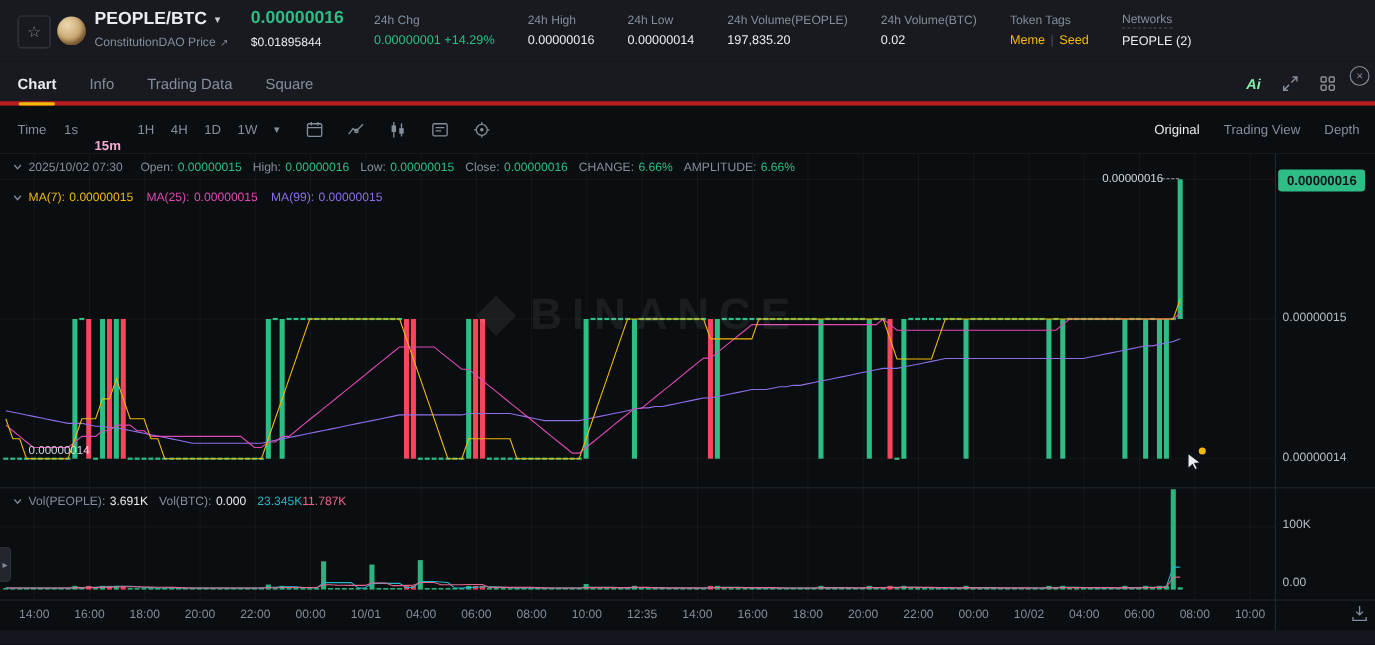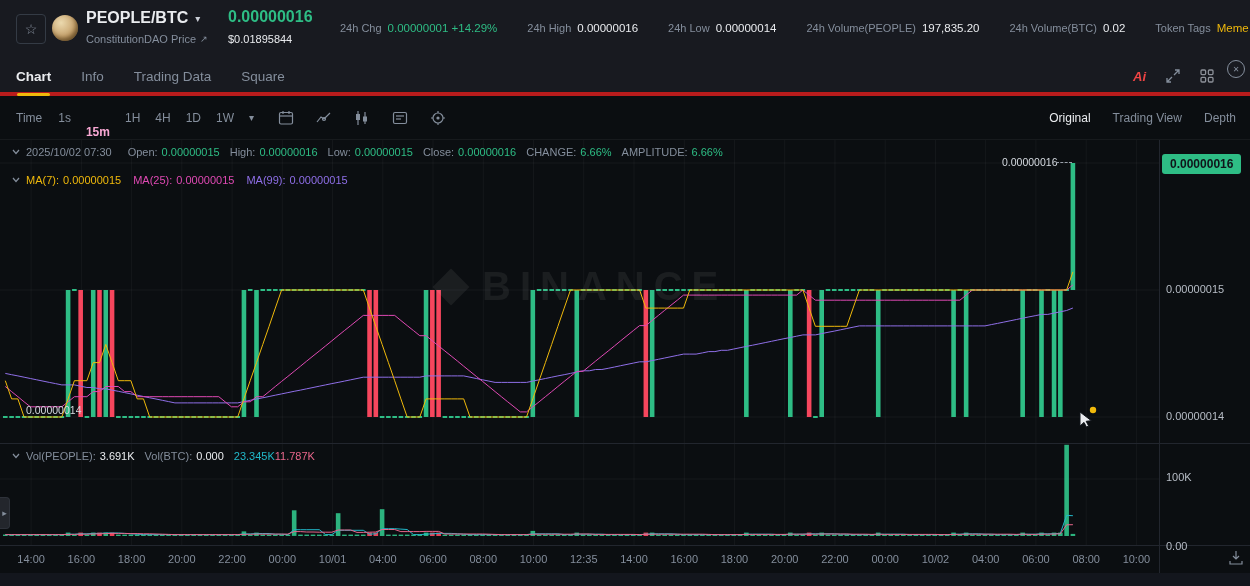--- a/index.html
+++ b/index.html
@@ -14,36 +14,36 @@
              background:radial-gradient(circle at 35% 30%,#EBD9AE,#C5A06A 60%,#8F6F43);box-shadow:inset -2px -3px 4px rgba(60,40,10,.55);}
   .sym-row{position:absolute;left:86px;top:9px;display:flex;align-items:center;gap:7px;cursor:pointer;}
   .sym{font-size:16px;font-weight:bold;color:#EAECEF;}
   .caret{color:#C9CED6;font-size:10px;}
   .subtitle{position:absolute;left:86px;top:33px;font-size:11px;color:#848E9C;display:flex;gap:4px;align-items:center;}
   .subtitle .ext{font-size:9px;color:#848E9C;cursor:pointer;}
   .price-block{position:absolute;left:228px;top:8px;}
   .last-price{font-size:16px;font-weight:bold;color:#2EBD85;}
   .usd-price{font-size:11px;color:#EAECEF;margin-top:7px;}
   .header-stats{position:absolute;left:340px;top:0;height:56px;display:flex;gap:30px;align-items:center;}
-  .stat-col{display:flex;flex-direction:row;gap:6px;}
+  .stat-col{display:flex;flex-direction:column;gap:6px;}
   .stat-label{font-size:11px;color:#848E9C;white-space:nowrap;align-self:flex-start;}
   .stat-label.dotted{border-bottom:1px dashed #474D57;padding-bottom:1px;}
   .stat-value{font-size:11.5px;color:#EAECEF;white-space:nowrap;}
   .stat-value.up{color:#2EBD85;}
   .tag-link{color:#F0B90B;cursor:pointer;}
   .tag-divider{color:#474D57;margin:0 5px;}
 
   
   .tabbar{position:absolute;left:0;top:56px;width:1250px;height:40px;background:#181A20;border-bottom:4px solid #b91c1c;box-sizing:border-box;}
   .tab-list{position:absolute;left:16px;top:0;height:40px;display:flex;gap:30px;}
   .tab{font-size:13.5px;color:#848E9C;cursor:pointer;position:relative;display:flex;align-items:center;height:40px;}
   .tab.active{color:#EAECEF;font-weight:bold;}
   .tab.active::after{content:'';position:absolute;left:1px;right:1px;bottom:0;height:3px;background:#F0B90B;border-radius:2px;}
   .tab-icons{position:absolute;right:36px;top:0;height:40px;display:flex;align-items:center;gap:20px;}
-  .ai-ic{font-size:13px;font-weight:bold;font-style:italic;color:#ef4444;cursor:pointer;}
+  .ai-ic{font-size:13px;font-weight:bold;font-style:italic;color:#86efac;cursor:pointer;}
   .tb-svg{cursor:pointer;}
   .close-btn{position:absolute;right:5px;top:60px;width:16px;height:16px;border:1px solid #848E9C;border-radius:50%;
              display:flex;align-items:center;justify-content:center;color:#848E9C;font-size:8px;cursor:pointer;}
 
   
   .toolbar{position:absolute;left:0;top:96px;width:1250px;height:44px;display:flex;align-items:center;padding-left:16px;
            box-sizing:border-box;border-bottom:1px solid rgba(255,255,255,0.05);}
   .tb-label{font-size:12px;color:#848E9C;margin-right:16px;}
   .interval{font-size:12px;color:#848E9C;margin-right:15px;cursor:pointer;}
   .interval.active{color:#f9a8d4;font-weight:bold;margin-top:28px;}
@@ -684,14 +684,14 @@
   <div class="footer"></div>
 
   <svg class="cursor-g" width="26" height="30" viewBox="0 0 26 30">
     <circle cx="17" cy="8" r="3.2" fill="#F0B90B"></circle>
     <path d="M4 10l0 14 4-3.6 2.4 4.6 2.2-1.1-2.4-4.6 5.2-.6z" fill="#EAECEF" stroke="#10141A" stroke-width="1"></path>
   </svg>
 
 <span class="ylabel" style="top: 283px;">0.00000015</span>
     <span class="ylabel" style="top: 410px;">0.00000014</span>
     <span class="ylabel" style="top: 471px;">100K</span>
-    <span class="ylabel" style="top: 540px;">0.00</span>
+    <span class="ylabel" style="top: 524px;">0.00</span>
   </div>
 
 </body></html>

